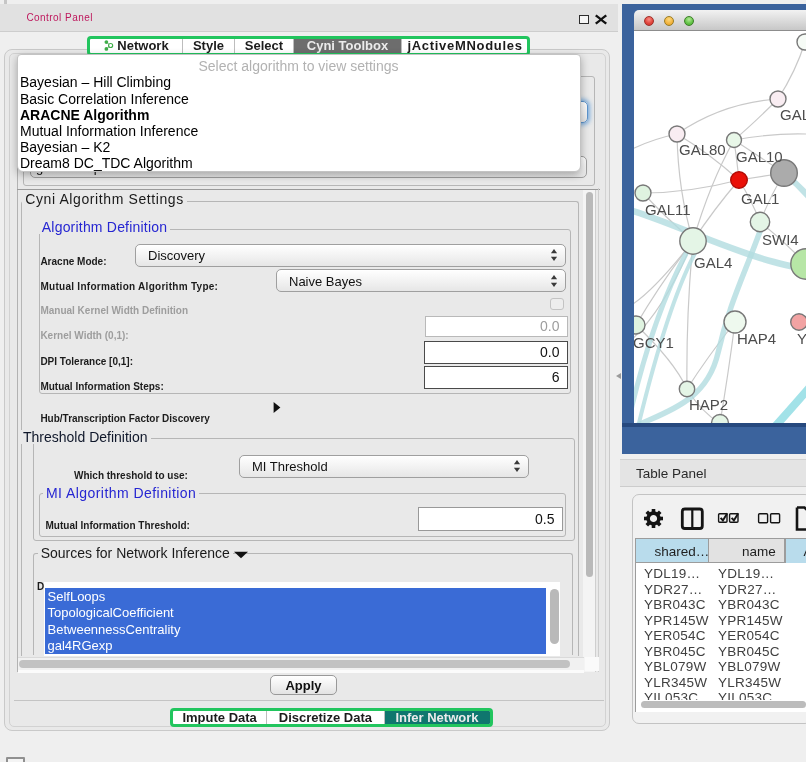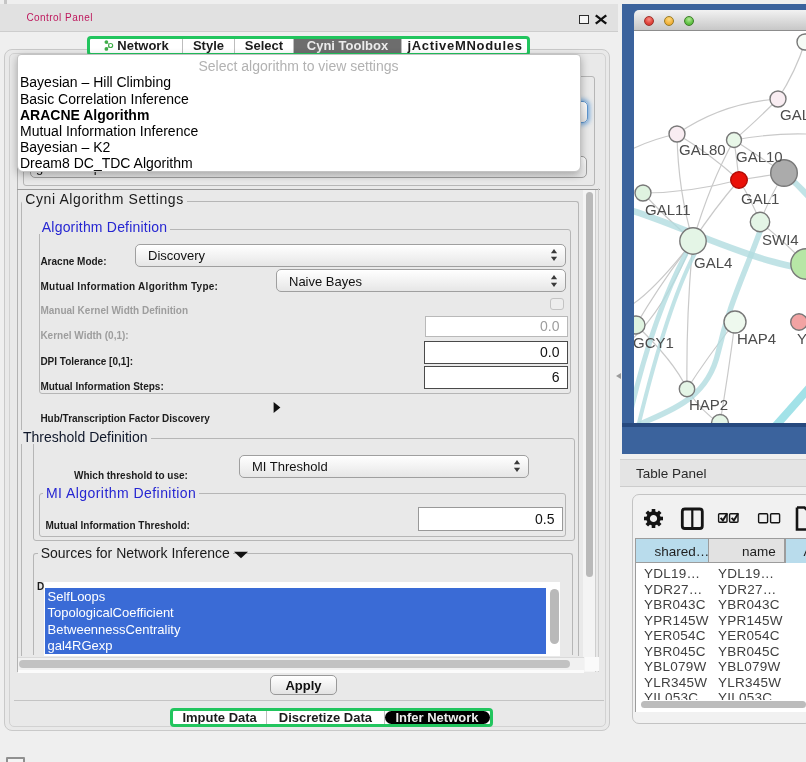--- a/index.html
+++ b/index.html
@@ -139,21 +139,21 @@
 <div class="abs" style="left:17.5px;top:670px;width:566px;height:2.5px;background:#fbfbfb;"></div>
 <div class="abs" style="left:584.5px;top:656.5px;width:14.5px;height:14.5px;background:#fafafa;"></div>
 
 <div class="abs" style="left:270px;top:675px;width:67px;height:20px;border:1px solid #999;border-radius:5px;background:linear-gradient(#ffffff,#f0f0f0 55%,#e3e3e3);font-size:13px;font-weight:bold;color:#111;display:flex;align-items:center;justify-content:center;">Apply</div>
 
 <div class="abs" style="left:14px;top:700px;width:590px;height:1px;background:#c4c4c4;"></div>
 
 <div class="tabbar" style="left:150px;top:708.2px;width:322.5px;height:18.8px;margin-left:20px;">
   <div class="tab" style="width:96px;">Impute Data</div>
   <div class="tab" style="width:119.5px;">Discretize Data</div>
-  <div class="tab sel" style="width:107px;background:#000000;border-radius:8px;">Infer Network</div>
+  <div class="tab sel" style="width:107px;background:#0f766e;">Infer Network</div>
 </div>
 
 <div class="abs" style="left:16.5px;top:53.5px;width:564px;height:118.5px;background:#fff;border:1px solid #c3c3c3;border-radius:4px 4px 6px 6px;box-shadow:0 3px 8px rgba(0,0,0,.3);"></div>
 <div class="abs" style="left:17px;top:57.5px;width:563px;text-align:center;font-size:14px;color:#b2b2b2;">Select algorithm to view settings</div>
 <div class="abs" style="left:20px;top:74.4px;width:556px;font-size:14px;color:#000;line-height:16.2px;">Bayesian – Hill Climbing<br>Basic Correlation Inference<br><b>ARACNE Algorithm</b><br>Mutual Information Inference<br>Bayesian – K2<br>Dream8 DC_TDC Algorithm</div>
 
 <svg class="abs" style="left:616px;top:373px;" width="5" height="6" viewBox="0 0 5 6">
     <path d="M5 0 L0 3 L5 6 Z" fill="#9a9a9a"></path>
   </svg>
 

